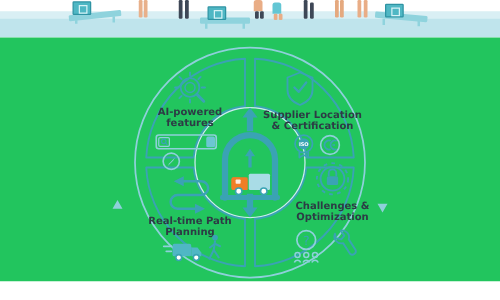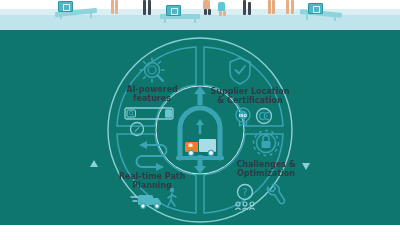--- a/index.html
+++ b/index.html
@@ -30,21 +30,21 @@
     position:absolute;width:13px;height:9px;background:#4fb7c4;
     border:1px solid #2e93a3;border-radius:1px;
   }
   .crate:after{
     content:"";position:absolute;left:4px;top:2px;width:5px;height:5px;
     border:1px solid #d6f2f6;
   }
   .leg{position:absolute;width:3px;border-radius:1px;}
   .person-body{position:absolute;width:7px;border-radius:2px 2px 0 0;}
   
-  #diagram{position:absolute;left:0;top:30px;width:400px;height:195px;background:#0f766e;}
+  #diagram{position:absolute;left:0;top:30px;width:400px;height:195px;background:#22c55e;}
   svg{display:block;}
   .lbl{
     font-family:"DejaVu Sans","Liberation Sans",sans-serif;
     fill:#2d3b45;font-weight:bold;
   }
 </style>
 </head>
 <body>
 
 <div id="top-strip">

